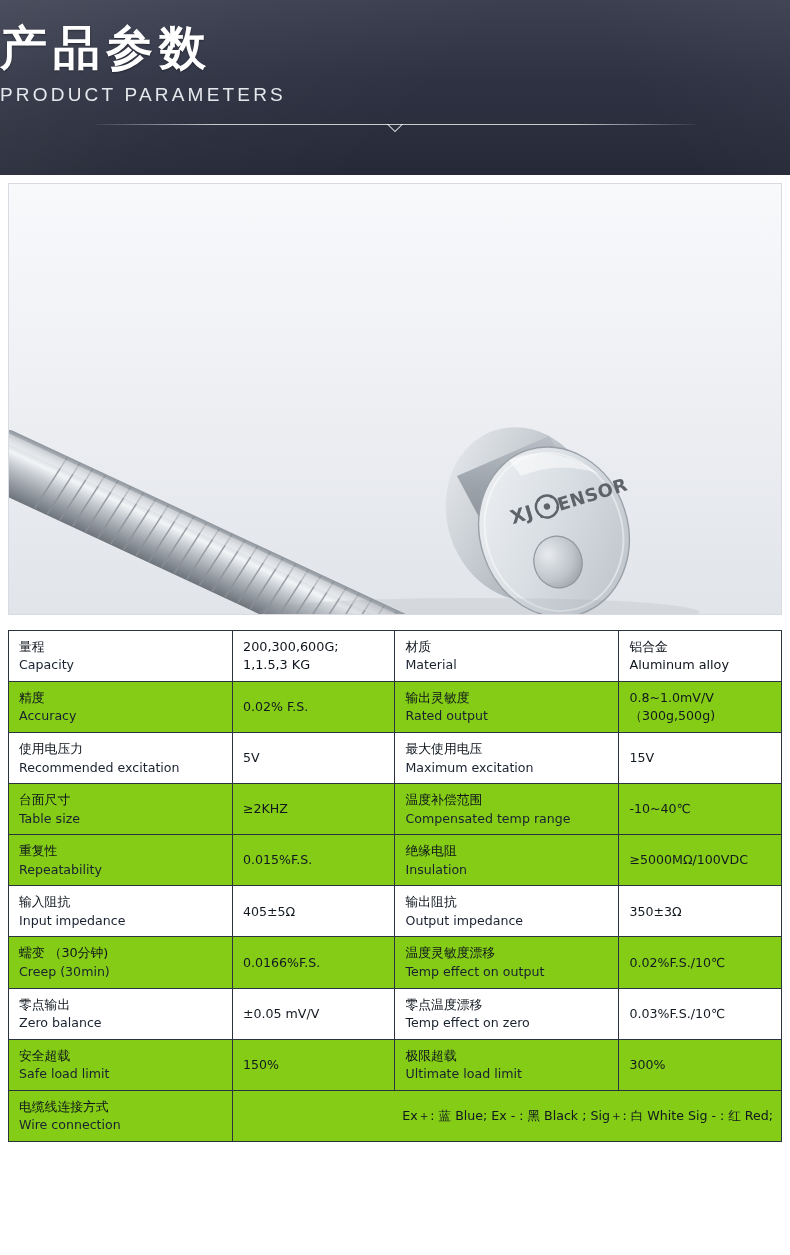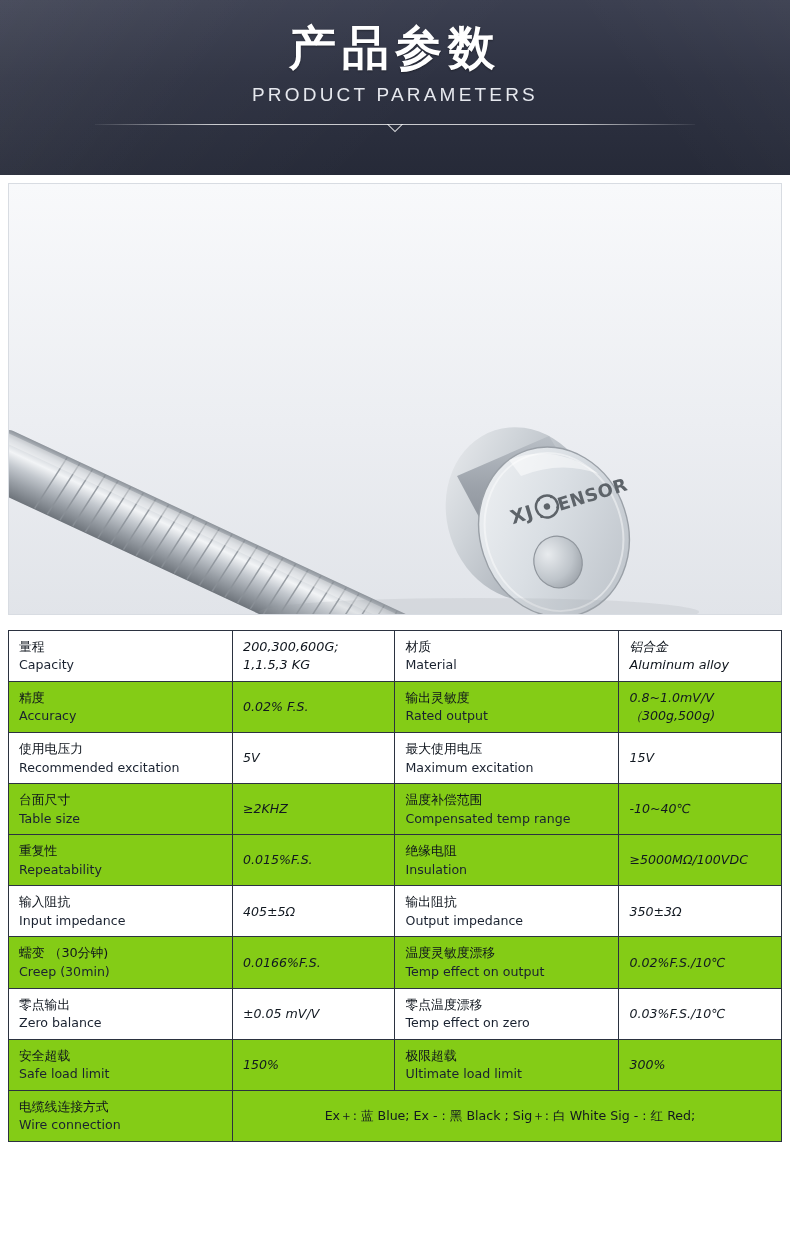--- a/index.html
+++ b/index.html
@@ -39,21 +39,20 @@
     content: "";
     position: absolute;
     right: -140px; top: -40px;
     width: 380px; height: 280px;
     background: linear-gradient(245deg, rgba(255,255,255,0.05), rgba(255,255,255,0) 70%);
     transform: skewX(14deg);
   }
   .header-inner {
     position: relative;
     z-index: 2;
-    text-align: center;
     padding-top: 20px;
   }
   .title-cn {
     font-family: "DejaVu Sans", "Liberation Sans", sans-serif;
     font-size: 47px;
     font-weight: bold;
     color: #ffffff;
     letter-spacing: 6px;
     line-height: 1.2;
     text-shadow: 0 1px 2px rgba(0,0,0,0.35);
@@ -129,27 +128,27 @@
   .spec-table td {
     border: 1px solid #2b3240;
     padding: 7px 8px 7px 10px;
     vertical-align: middle;
     font-family: "DejaVu Sans", "Liberation Sans", sans-serif;
     font-size: 12.6px;
     color: #111820;
     line-height: 1.42;
   }
   td.label { width: 204px; }
-  td.value { width: 148px; font-style: italic; }
+  td.value { width: 148px; }
   .cn { display: block; font-size: 12.8px; color: #0e141c; }
   .en { display: block; font-size: 12.6px; color: #1a2230; }
   .val-line { display: block; font-size: 12.8px; color: #0e141c; }
   .val-sub { display: block; font-size: 10.2px; font-weight: bold; color: #0e141c; margin-top: 1px; }
   td.wire-label { width: 204px; margin-left: 8px; }
-  td.wire-value { text-align: center; padding-left: 14px; }
+  td.wire-value { text-align: right; padding-left: 14px; }
 </style>
 </head>
 <body>
 
 <div class="page">
 
   <div class="header">
     <div class="header-inner">
       <div class="title-cn">产品参数</div>
       <div class="title-en">PRODUCT PARAMETERS</div>

